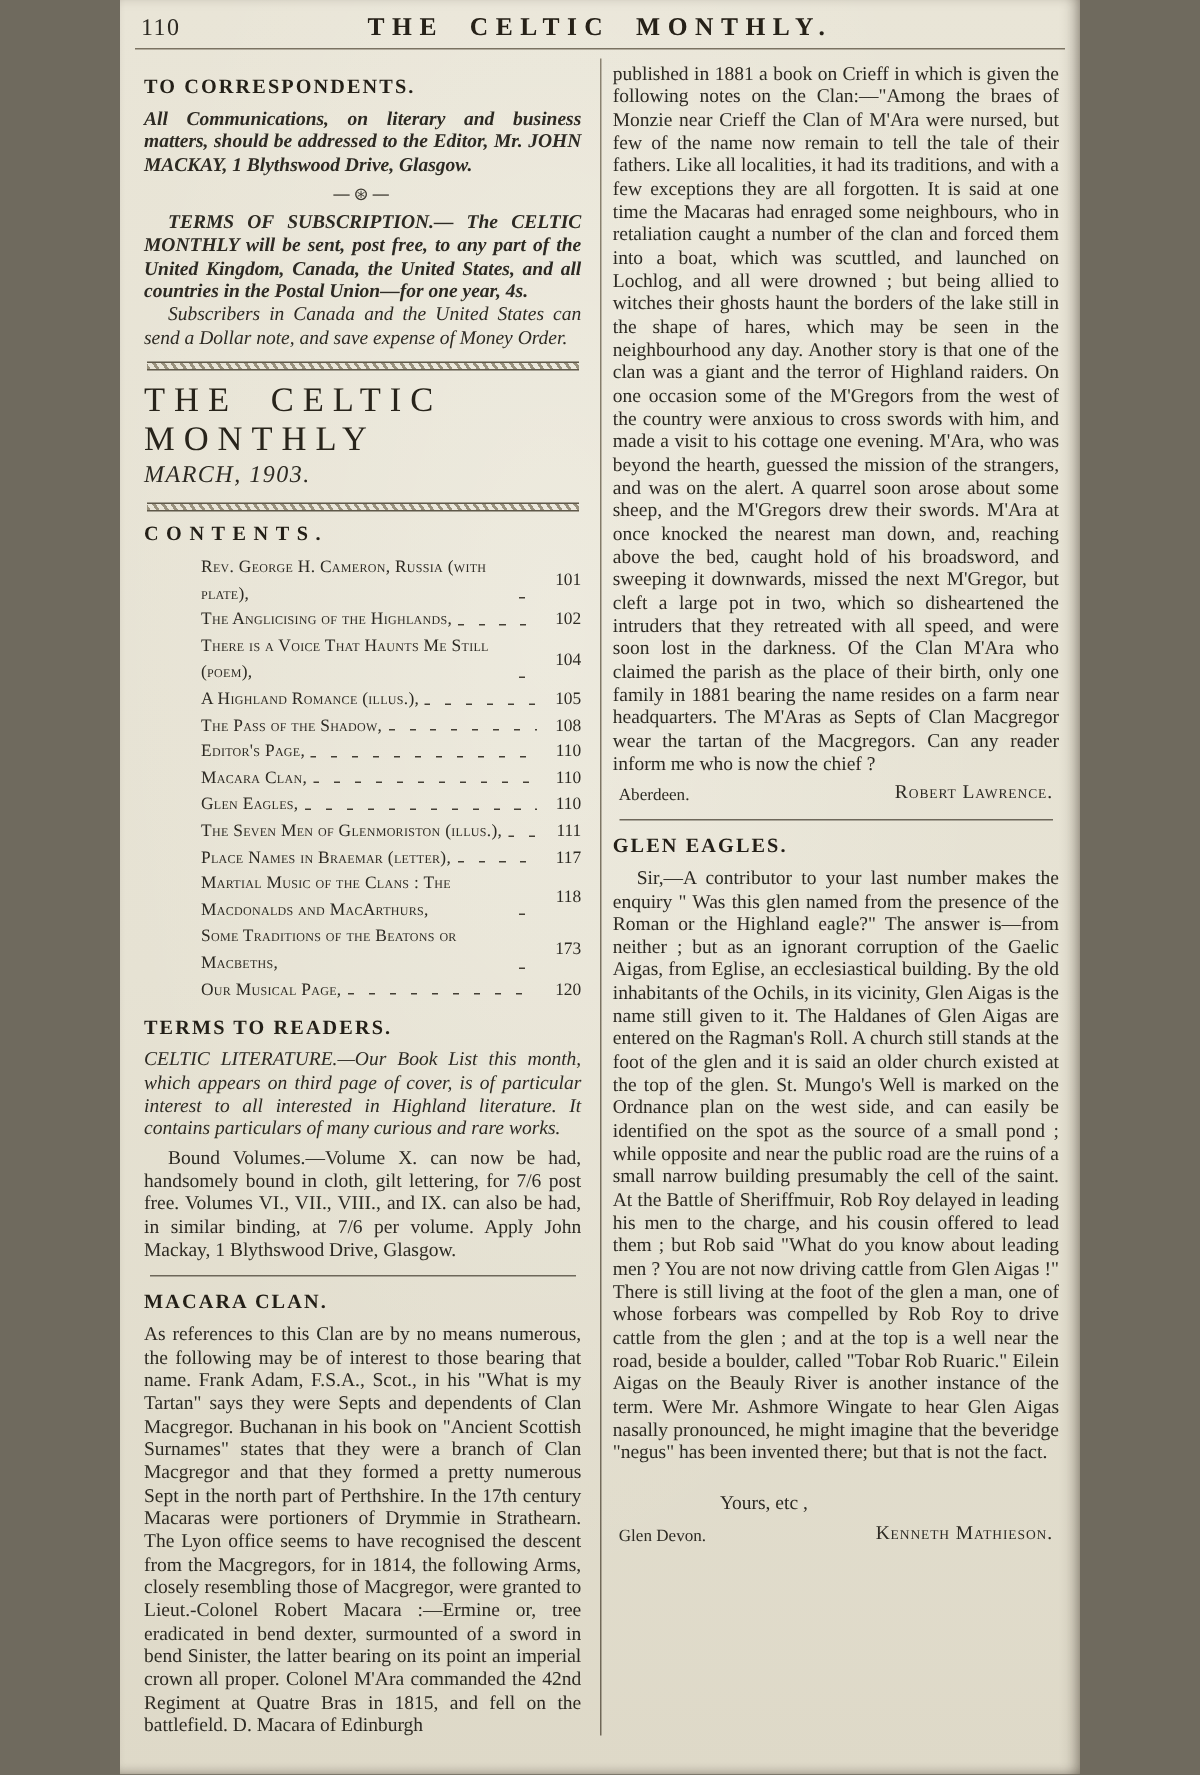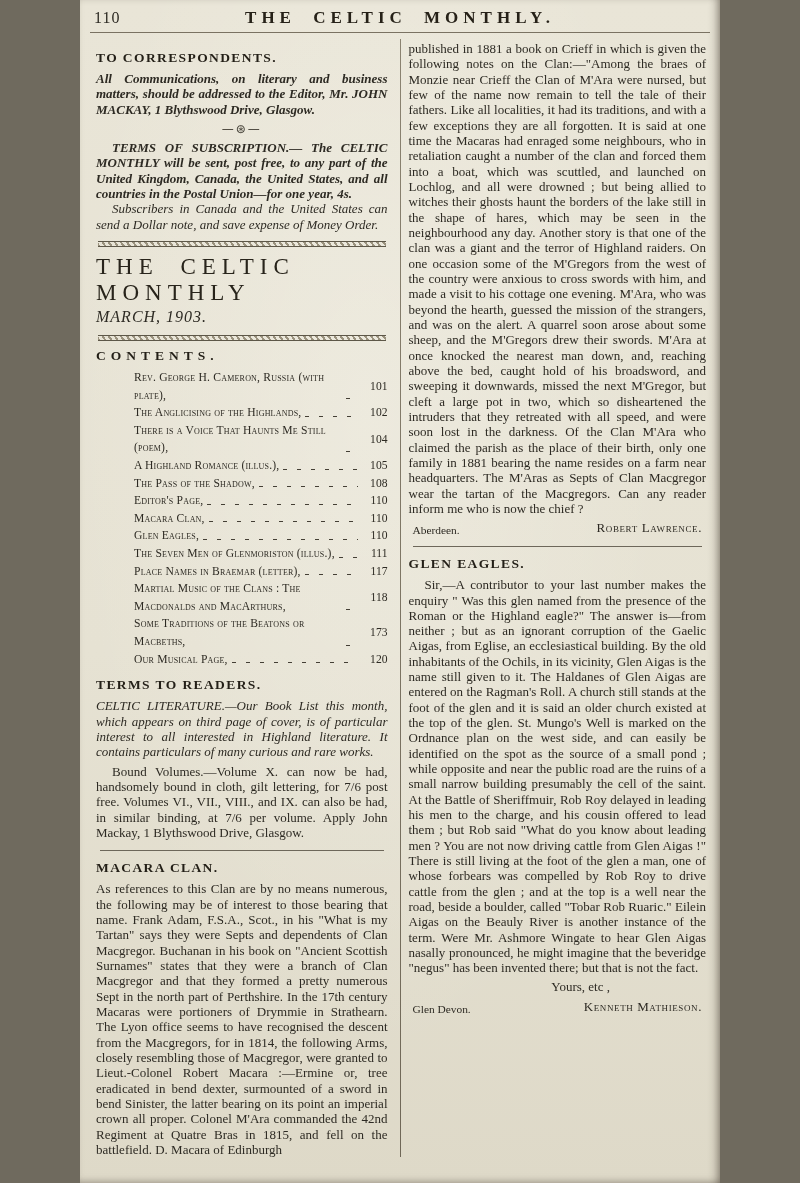--- a/index.html
+++ b/index.html
@@ -49,21 +49,21 @@
   .toc-row { display:flex; align-items:center; font-size:11.6px; line-height:1.52;margin-left:36px; }
   .toc-title { font-variant:small-caps; letter-spacing:.2px; }
   .toc-leader { flex:1; min-width:12px; margin:0 4px; align-self:stretch;
     background-image:repeating-linear-gradient(90deg,#443f35 0 4px,transparent 4px 14px);
     background-size:100% 1px; background-position:0 calc(100% - 5px); background-repeat:no-repeat; }
   .toc-page { min-width:26px; text-align:right; font-size:11.6px; }
   
   .sig-row { display:flex; justify-content:space-between; align-items:flex-end; font-size:12.2px; margin:4px 4px 2px 4px; }
   .sig-place { font-size:11.4px; }
   .smallcaps { font-variant:small-caps; letter-spacing:.6px; font-size:13px; }
-  .closing { text-align:right; padding-right:96px; font-size:13px; margin-top:3px; }
+  .closing { text-align:center; padding-right:96px; font-size:13px; margin-top:18px; }
 </style>
 </head>
 <body>
 
 <div class="page">
 
   <header class="page-header">
     <span class="page-num">110</span>
     <div class="journal-title">THE CELTIC MONTHLY.</div>
     <span class="head-spacer"></span>

